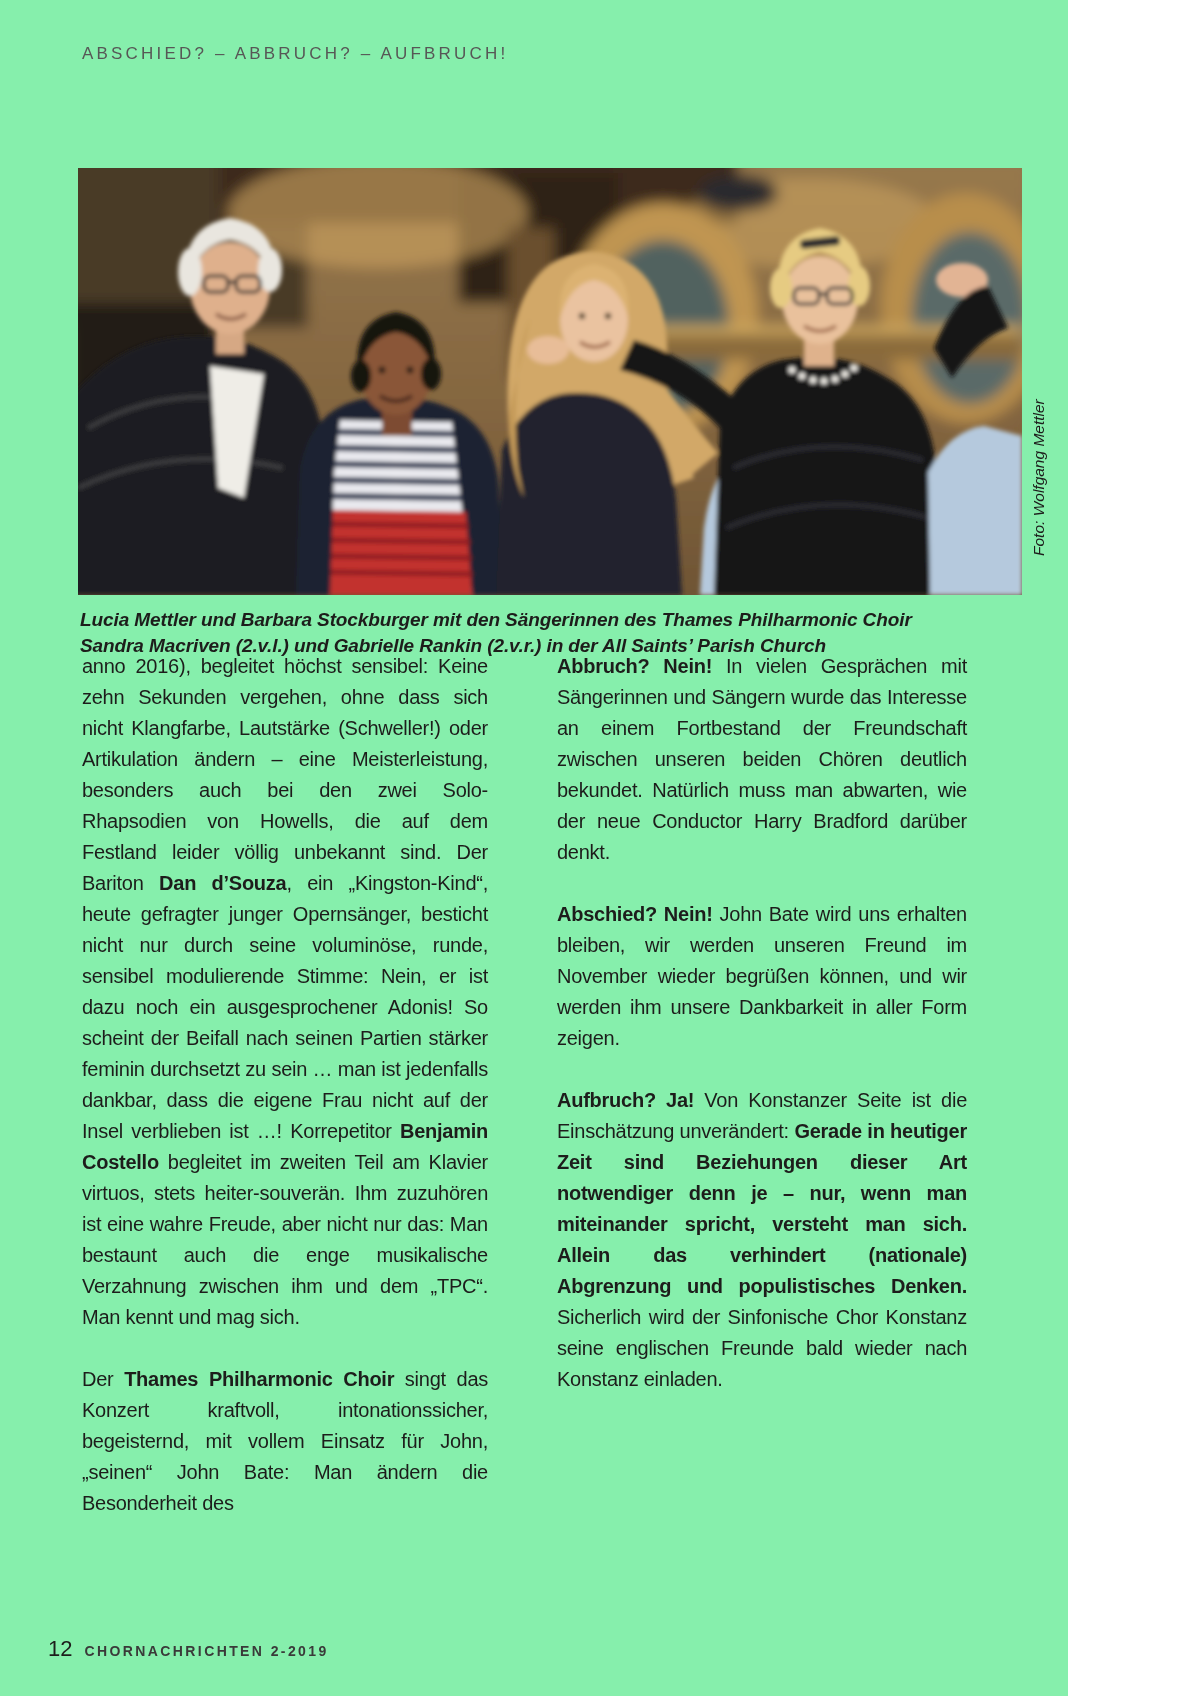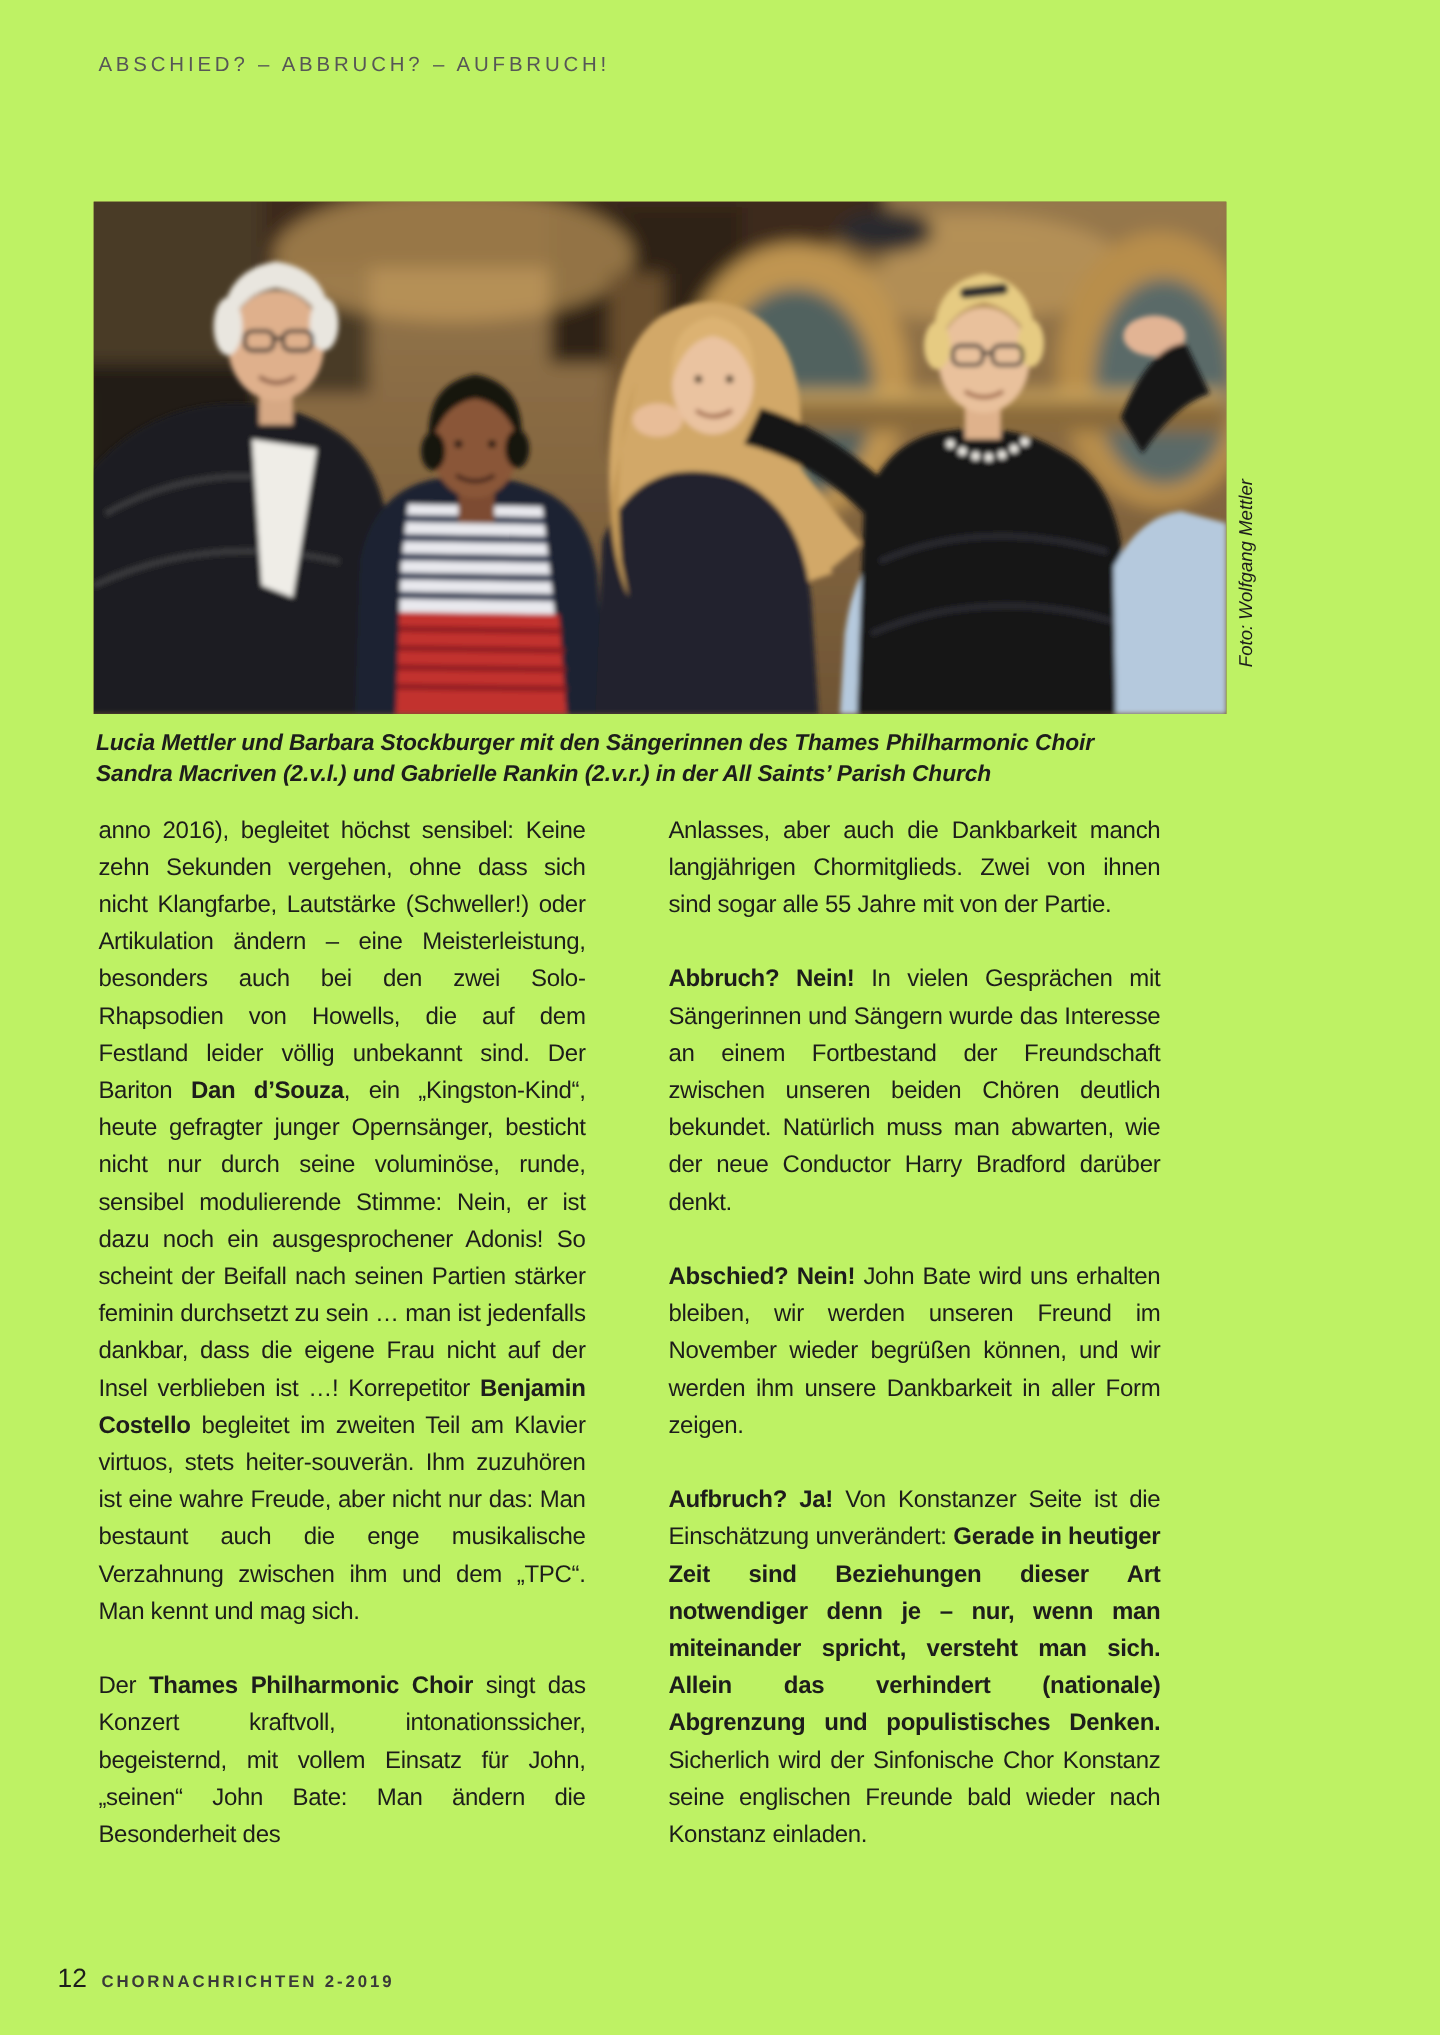--- a/index.html
+++ b/index.html
@@ -1,34 +1,34 @@
 <!DOCTYPE html>
 <html lang="de"><head>
 <meta charset="utf-8">
 <style>
   html,body{margin:0;padding:0;background:#ffffff;}
   .page{
-    position:relative;width:1200px;height:1696px;background:#bef264;overflow:hidden;
+    position:relative;width:1068px;height:1696px;background:#86efac;overflow:hidden;
     font-family:"Liberation Sans","DejaVu Sans",sans-serif;color:#1d1d1b;
   }
   .kicker{
     position:absolute;left:82px;top:44px;
     font-size:17px;letter-spacing:3.2px;color:#575756;font-weight:normal;
   }
   .photo-wrap{position:absolute;left:78px;top:168px;width:944px;height:427px;overflow:hidden;background:#7a5c38;}
   .photo-wrap svg{display:block;width:944px;height:427px;}
   .credit{
     position:absolute;left:1030px;top:556px;transform:rotate(-90deg);transform-origin:0 0;
     font-style:italic;font-size:15.5px;color:#1d1d1b;white-space:nowrap;
   }
   .caption{
     position:absolute;left:80px;top:607px;width:880px;
     font-size:19px;font-style:italic;font-weight:bold;line-height:26px;letter-spacing:-0.1px;
   }
-  .columns{position:absolute;left:82px;top:677px;display:flex;justify-content:center;}
+  .columns{position:absolute;left:82px;top:651px;display:flex;justify-content:center;}
   .col{text-align:justify;font-size:20px;line-height:31px;letter-spacing:-0.25px;hyphens:auto;}
   .col-left{width:406px;margin-right:69px;}
   .col-right{width:410px;}
   .col p{margin:0 0 31px 0;}
   .col p:last-child{margin-bottom:0;}
   .b{font-weight:bold;}
   .footer{position:absolute;left:48px;top:1624px;display:flex;align-items:baseline;}
   .footer .page-num{font-size:22px;color:#1d1d1b;margin-top:12px;}
   .footer .journal{font-size:14px;letter-spacing:2.4px;color:#3a3a39;margin-left:12px;font-weight:bold;text-align:center;}
 </style>
@@ -170,21 +170,20 @@
     <div class="credit">Foto: Wolfgang Mettler</div>
     <figcaption class="caption">Lucia Mettler und Barbara Stockburger mit den Sängerinnen des Thames Philharmonic Choir Sandra Macriven (2.v.l.) und Gabrielle Rankin (2.v.r.) in der All Saints’ Parish Church</figcaption>
   </figure>
 
   <div class="columns">
     <div class="col col-left">
         <p><span>anno 2016), begleitet höchst sensibel: Keine zehn Sekunden vergehen, ohne dass sich nicht Klangfarbe, Lautstärke (Schweller!) oder Artikulation ändern – eine Meisterleistung, besonders auch bei den zwei Solo-Rhapsodien von Howells, die auf dem Festland leider völlig unbekannt sind. Der Bariton </span><span class="b">Dan d’Souza</span><span>, ein „Kingston-Kind“, heute gefragter junger Opernsänger, besticht nicht nur durch seine voluminöse, runde, sensibel modulierende Stimme: Nein, er ist dazu noch ein ausgesprochener Adonis! So scheint der Beifall nach seinen Partien stärker feminin durchsetzt zu sein … man ist jedenfalls dankbar, dass die eigene Frau nicht auf der Insel verblieben ist …! Korrepetitor </span><span class="b">Benjamin Costello</span><span> begleitet im zweiten Teil am Klavier virtuos, stets heiter-souverän. Ihm zuzuhören ist eine wahre Freude, aber nicht nur das: Man bestaunt auch die enge musikalische Verzahnung zwischen ihm und dem „TPC“. Man kennt und mag sich.</span></p>
         <p><span>Der </span><span class="b">Thames Philharmonic Choir</span><span> singt das Konzert kraftvoll, intonationssicher, begeisternd, mit vollem Einsatz für John, „seinen“ John Bate: Man ändern die Besonderheit des</span></p>
       </div>
     <div class="col col-right">
-        <p><span>Anlasses, aber auch die Dankbarkeit manch langjährigen Chormitglieds. Zwei von ihnen sind sogar alle 55 Jahre mit von der Partie.</span></p>
         <p><span class="b">Abbruch? Nein!</span><span> In vielen Gesprächen mit Sängerinnen und Sängern wurde das Interesse an einem Fortbestand der Freundschaft zwischen unseren beiden Chören deutlich bekundet. Natürlich muss man abwarten, wie der neue Conductor Harry Bradford darüber denkt.</span></p>
         <p><span class="b">Abschied? Nein!</span><span> John Bate wird uns erhalten bleiben, wir werden unseren Freund im November wieder begrüßen können, und wir werden ihm unsere Dankbarkeit in aller Form zeigen.</span></p>
         <p><span class="b">Aufbruch? Ja!</span><span> Von Konstanzer Seite ist die Einschätzung unverändert: </span><span class="b">Gerade in heutiger Zeit sind Beziehungen dieser Art notwendiger denn je – nur, wenn man miteinander spricht, versteht man sich. Allein das verhindert (nationale) Abgrenzung und populistisches Denken.</span><span> Sicherlich wird der Sinfonische Chor Konstanz seine englischen Freunde bald wieder nach Konstanz einladen.</span></p>
       </div>
   </div>
 
   <div class="footer">
     <span class="page-num">12</span>
     <span class="journal">CHORNACHRICHTEN 2-2019</span>
   </div>

